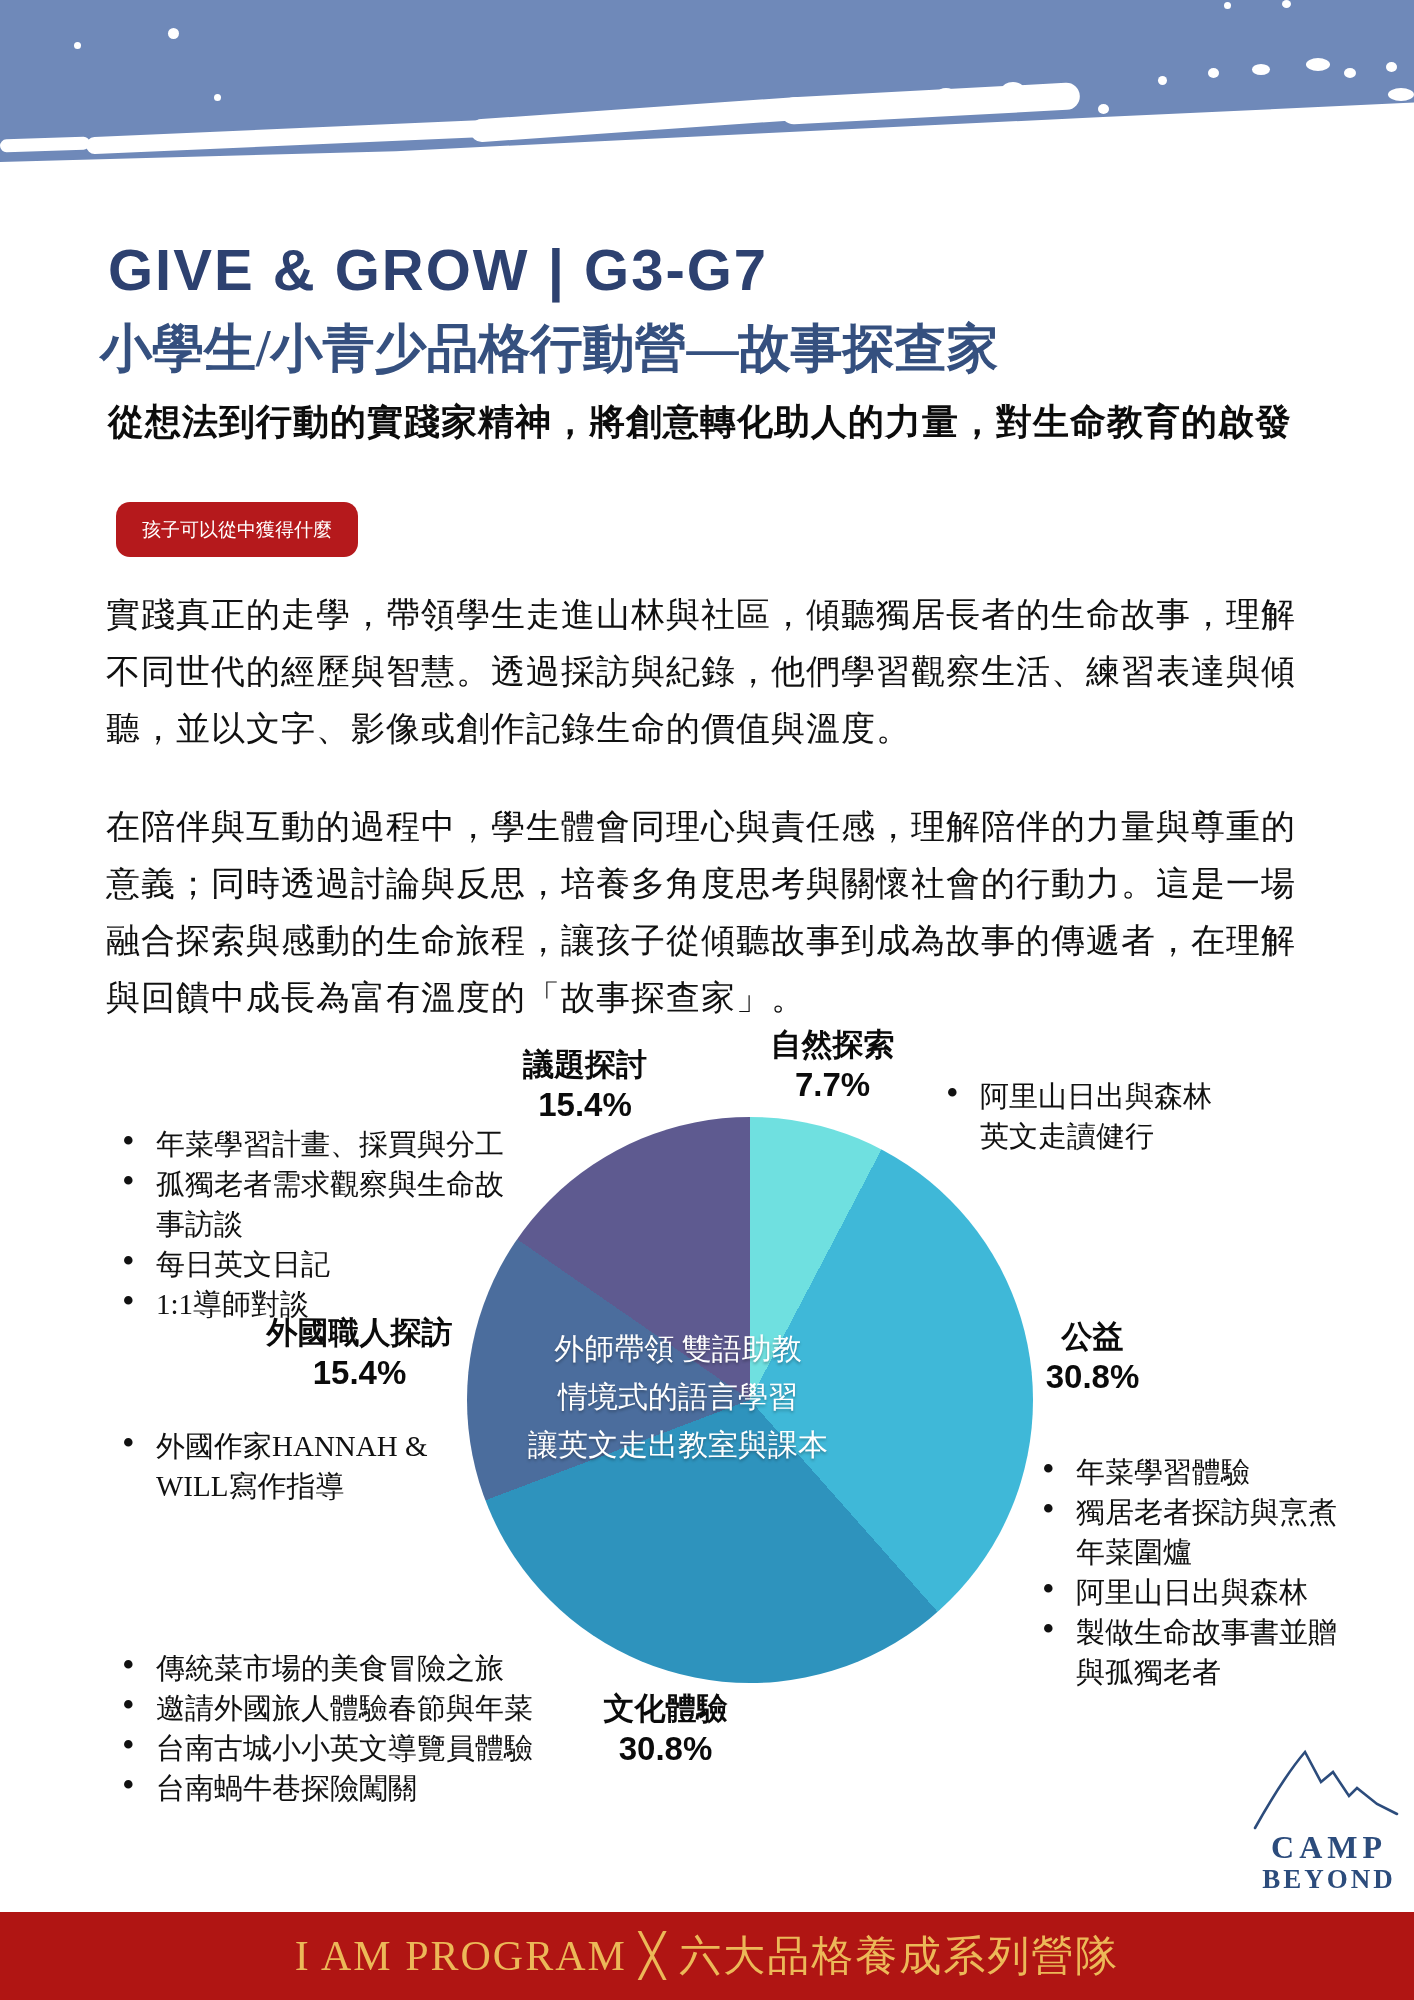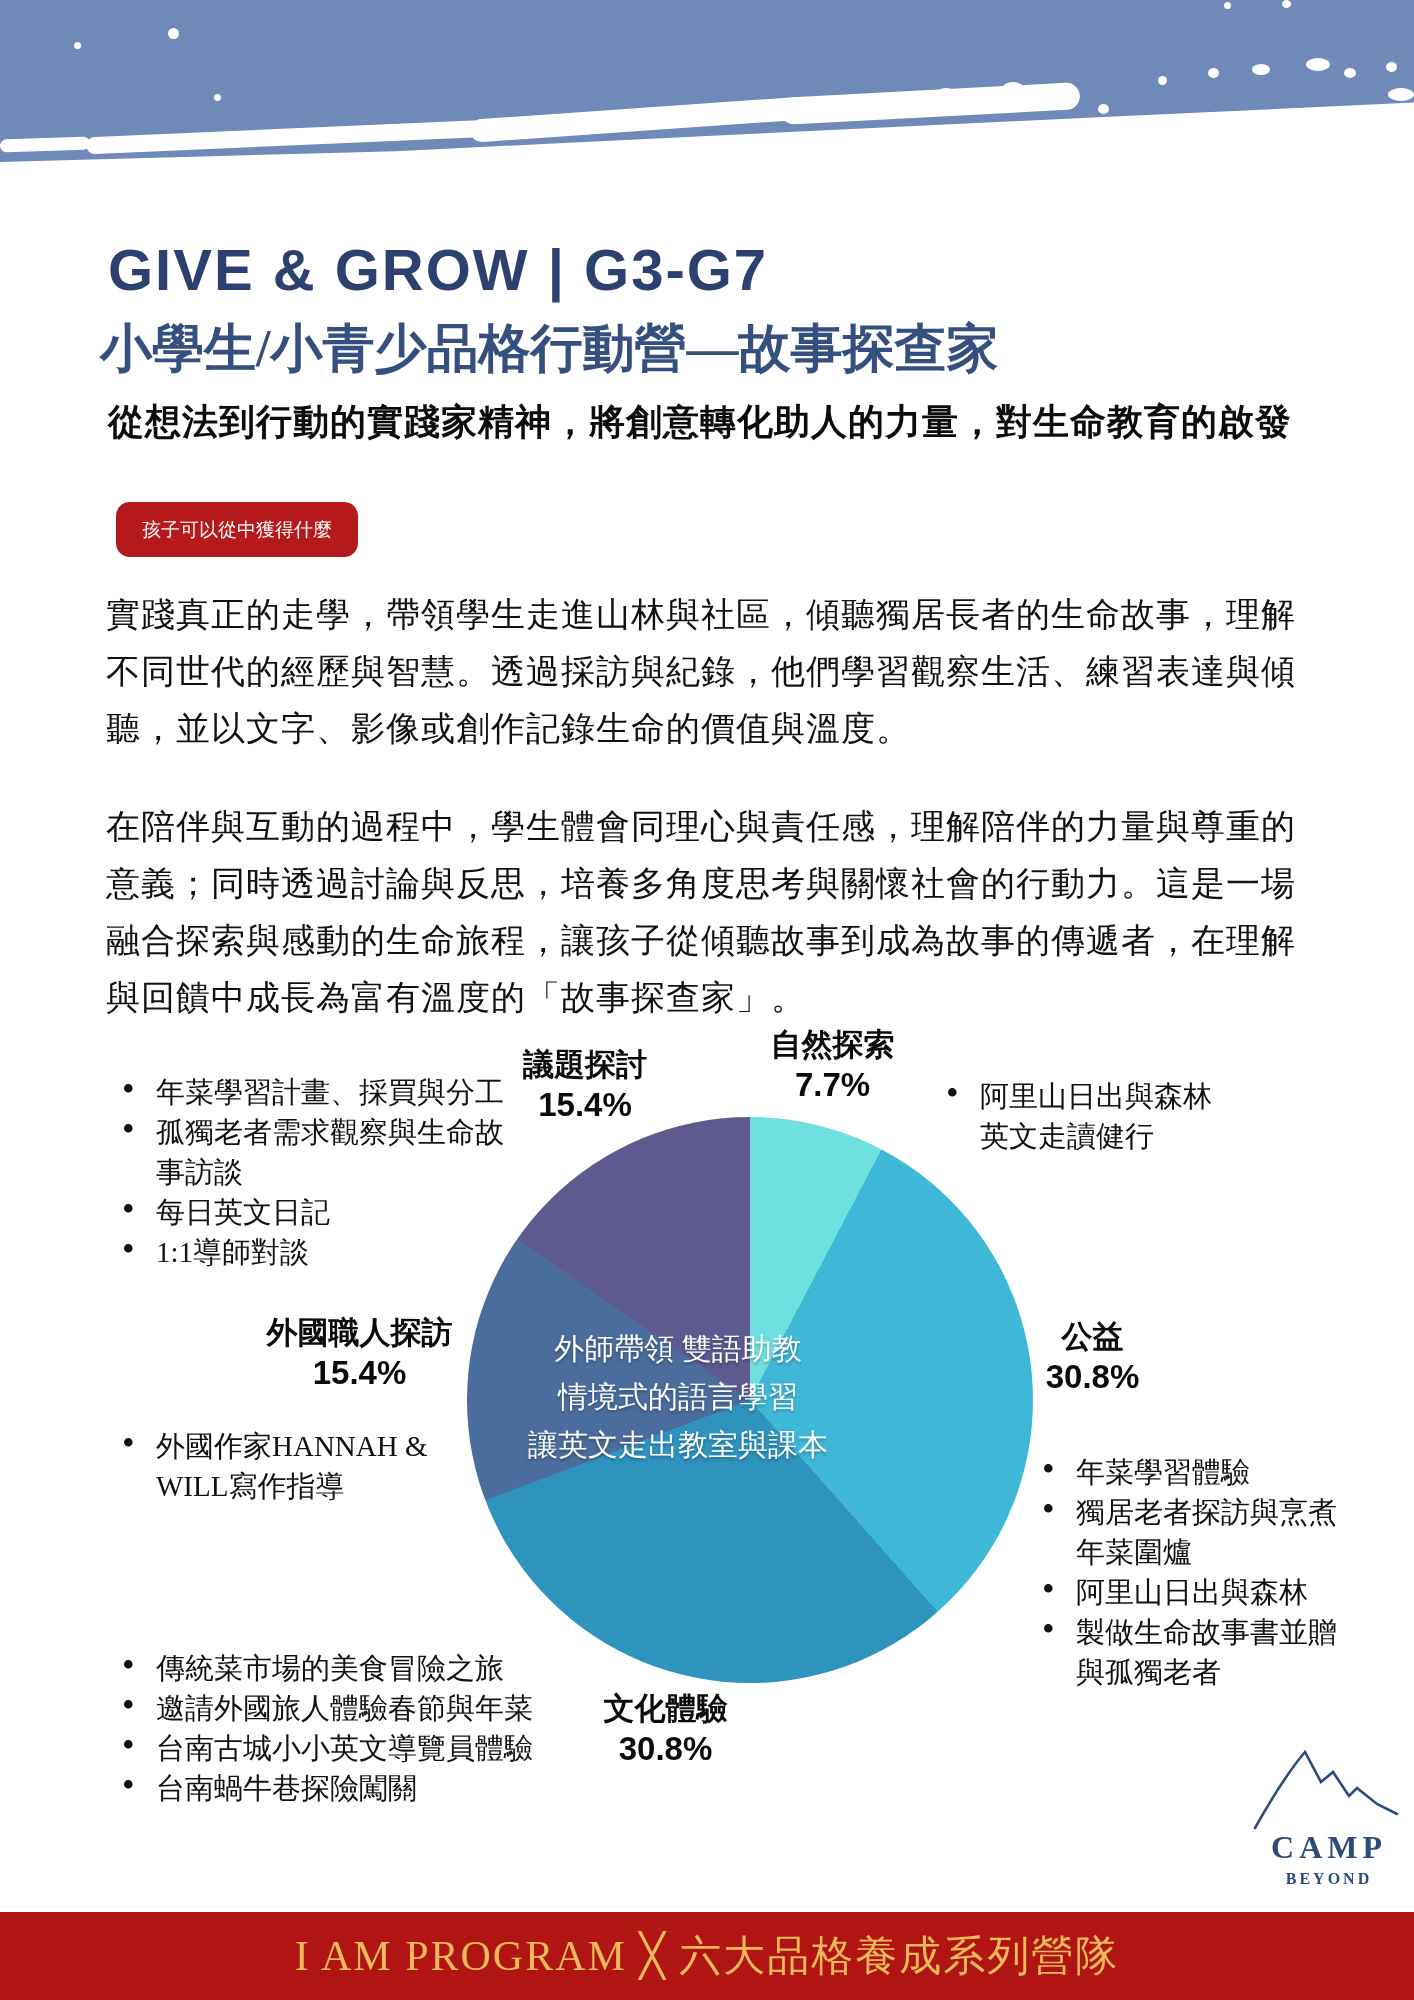--- a/index.html
+++ b/index.html
@@ -42,32 +42,32 @@
   .pl-topic{left:455px;top:1046px;width:260px;}
   .pl-nature{left:720px;top:1026px;width:225px;}
   .pl-charity{left:1025px;top:1318px;width:135px;}
   .pl-artisan{left:232px;top:1314px;width:255px;}
   .pl-culture{left:548px;top:1690px;width:235px;}
 
   
   .blist{position:absolute;list-style:none;margin:0;padding:0;font-size:29px;line-height:40px;}
   .blist li{position:relative;padding-left:44px;white-space:pre-line;}
   .blist li::before{content:"\2022";position:absolute;left:10px;top:-3px;font-size:36px;}
-  .l-topleft{left:112px;top:1072px;width:405px;}
+  .l-topleft{left:112px;top:1124px;width:405px;}
   .l-topright{left:936px;top:1076px;width:430px;}
   .l-midleft{left:112px;top:1426px;width:440px;}
   .l-right{left:1032px;top:1452px;width:350px;}
   .l-bottomleft{left:112px;top:1648px;width:480px;}
 
   
   .logo{position:absolute;left:1244px;top:1744px;width:170px;text-align:center;
         color:var(--logo-blue,#2c4c7c);}
   .logo svg{display:block;margin:0 auto;}
   .logo-camp{font-size:32px;font-weight:700;letter-spacing:5px;line-height:34px;}
-  .logo-beyond{font-size:16px;font-weight:700;letter-spacing:3px;line-height:30px;}
+  .logo-beyond{font-size:27px;font-weight:700;letter-spacing:3px;line-height:30px;}
 
   
   .footer{position:absolute;left:0;top:1912px;width:1414px;height:88px;
           background:var(--footer-red,#b01513);display:flex;align-items:center;justify-content:center;}
   .footer span{color:var(--footer-gold,#ecb858);font-size:42px;letter-spacing:2px;}
 </style>
 </head>
 <body>
 
 <div class="page">

